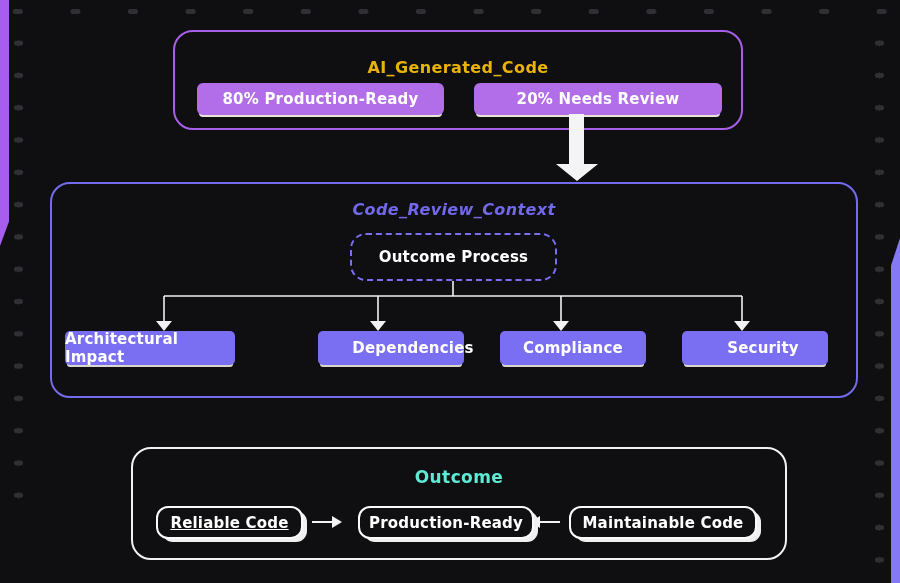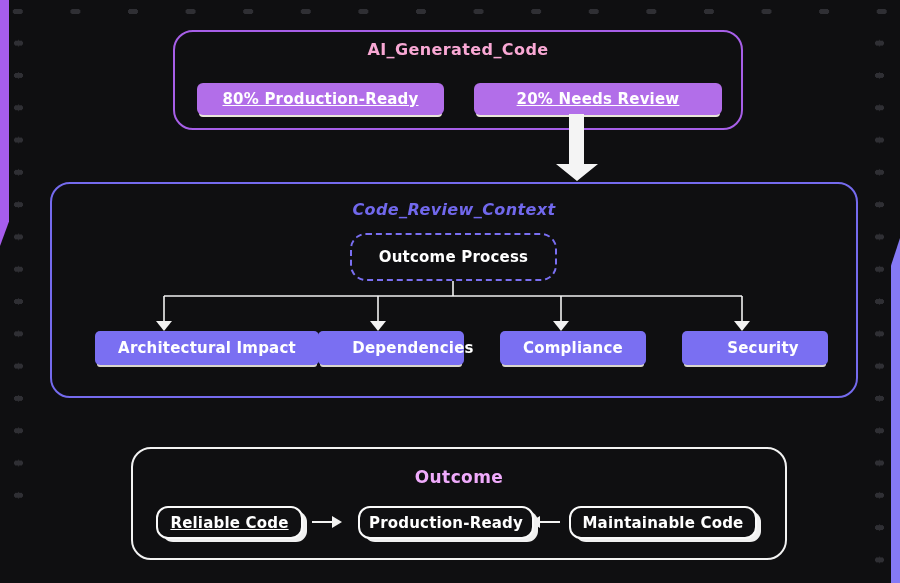--- a/index.html
+++ b/index.html
@@ -38,29 +38,28 @@
     clip-path:polygon(0 8%, 100% 0, 100% 100%, 0 100%);
   }
 
   
   .frame { position:absolute; border-radius:20px; }
   .frame-title {
     text-align:center; font-weight:bold; font-size:16px; letter-spacing:.4px;
   }
 
   .box1 { left:173px; top:30px; width:570px; height:100px; border:2.5px solid #a75fe8; }
-  .box1 .frame-title { padding-top:8px; color:#f9a8d4; }
+  .box1 .frame-title { padding-top:26px; color:#eab308; }
 
   .pill {
     position:absolute; height:32px; border-radius:6px;
     background:#b26ee9; color:#ffffff;
     display:flex; align-items:center; justify-content:center;
     font-weight:bold; font-size:15px; letter-spacing:.2px;
     box-shadow:0 4px 0 -2px #e9e6d9;
-    text-decoration:underline;
   }
   .btn1 { left:22px;  top:51px; width:247px; }
   .btn2 { left:299px; top:51px; width:248px; }
 
   .flow-arrow { position:absolute; left:552px; top:114px; z-index:5; }
 
   .box2 { left:50px; top:182px; width:808px; height:216px; border:2px solid #756bee; }
   .box2 .frame-title { padding-top:16px; color:#7168ec;font-style:italic; }
 
   .dashed-node {
@@ -71,27 +70,27 @@
   }
   .tree-svg { position:absolute; left:-2px; top:-2px; }
 
   .branch {
     position:absolute; top:147px; height:34px; border-radius:5px;
     background:#7a6ff2; color:#fff;
     display:flex; align-items:center; justify-content:center;
     font-weight:bold; font-size:15px; letter-spacing:.2px;
     box-shadow:0 4px 0 -2px #d9d6cc;
   }
-  .branch-0 { left:43px;  width:224px; }
+  .branch-0 { left:13px;  width:170px; }
   .branch-1 { left:266px; width:146px;padding-left:44px; }
   .branch-2 { left:448px; width:146px; }
   .branch-3 { left:630px; width:146px;padding-left:16px; }
 
   .box3 { left:131px; top:447px; width:656px; height:113px; border:2px solid #f2f2f2; }
-  .box3 .frame-title { padding-top:18px; color:#f0abfc; font-size:17px; }
+  .box3 .frame-title { padding-top:18px; color:#5eead4; font-size:17px; }
 
   .chip {
     position:absolute; top:57px; height:33px;
     border:2px solid #fafafa; border-radius:12px; background:#101012;
     display:flex; align-items:center; justify-content:center;
     color:#fff; font-weight:bold; font-size:15px; letter-spacing:.2px;
     box-shadow:5px 4px 0 -1px #f0f0f0;
   }
   .chip1 { left:23px;  width:147px;text-decoration:underline; }
   .chip2 { left:217px; width:176px;margin-left:8px; }

